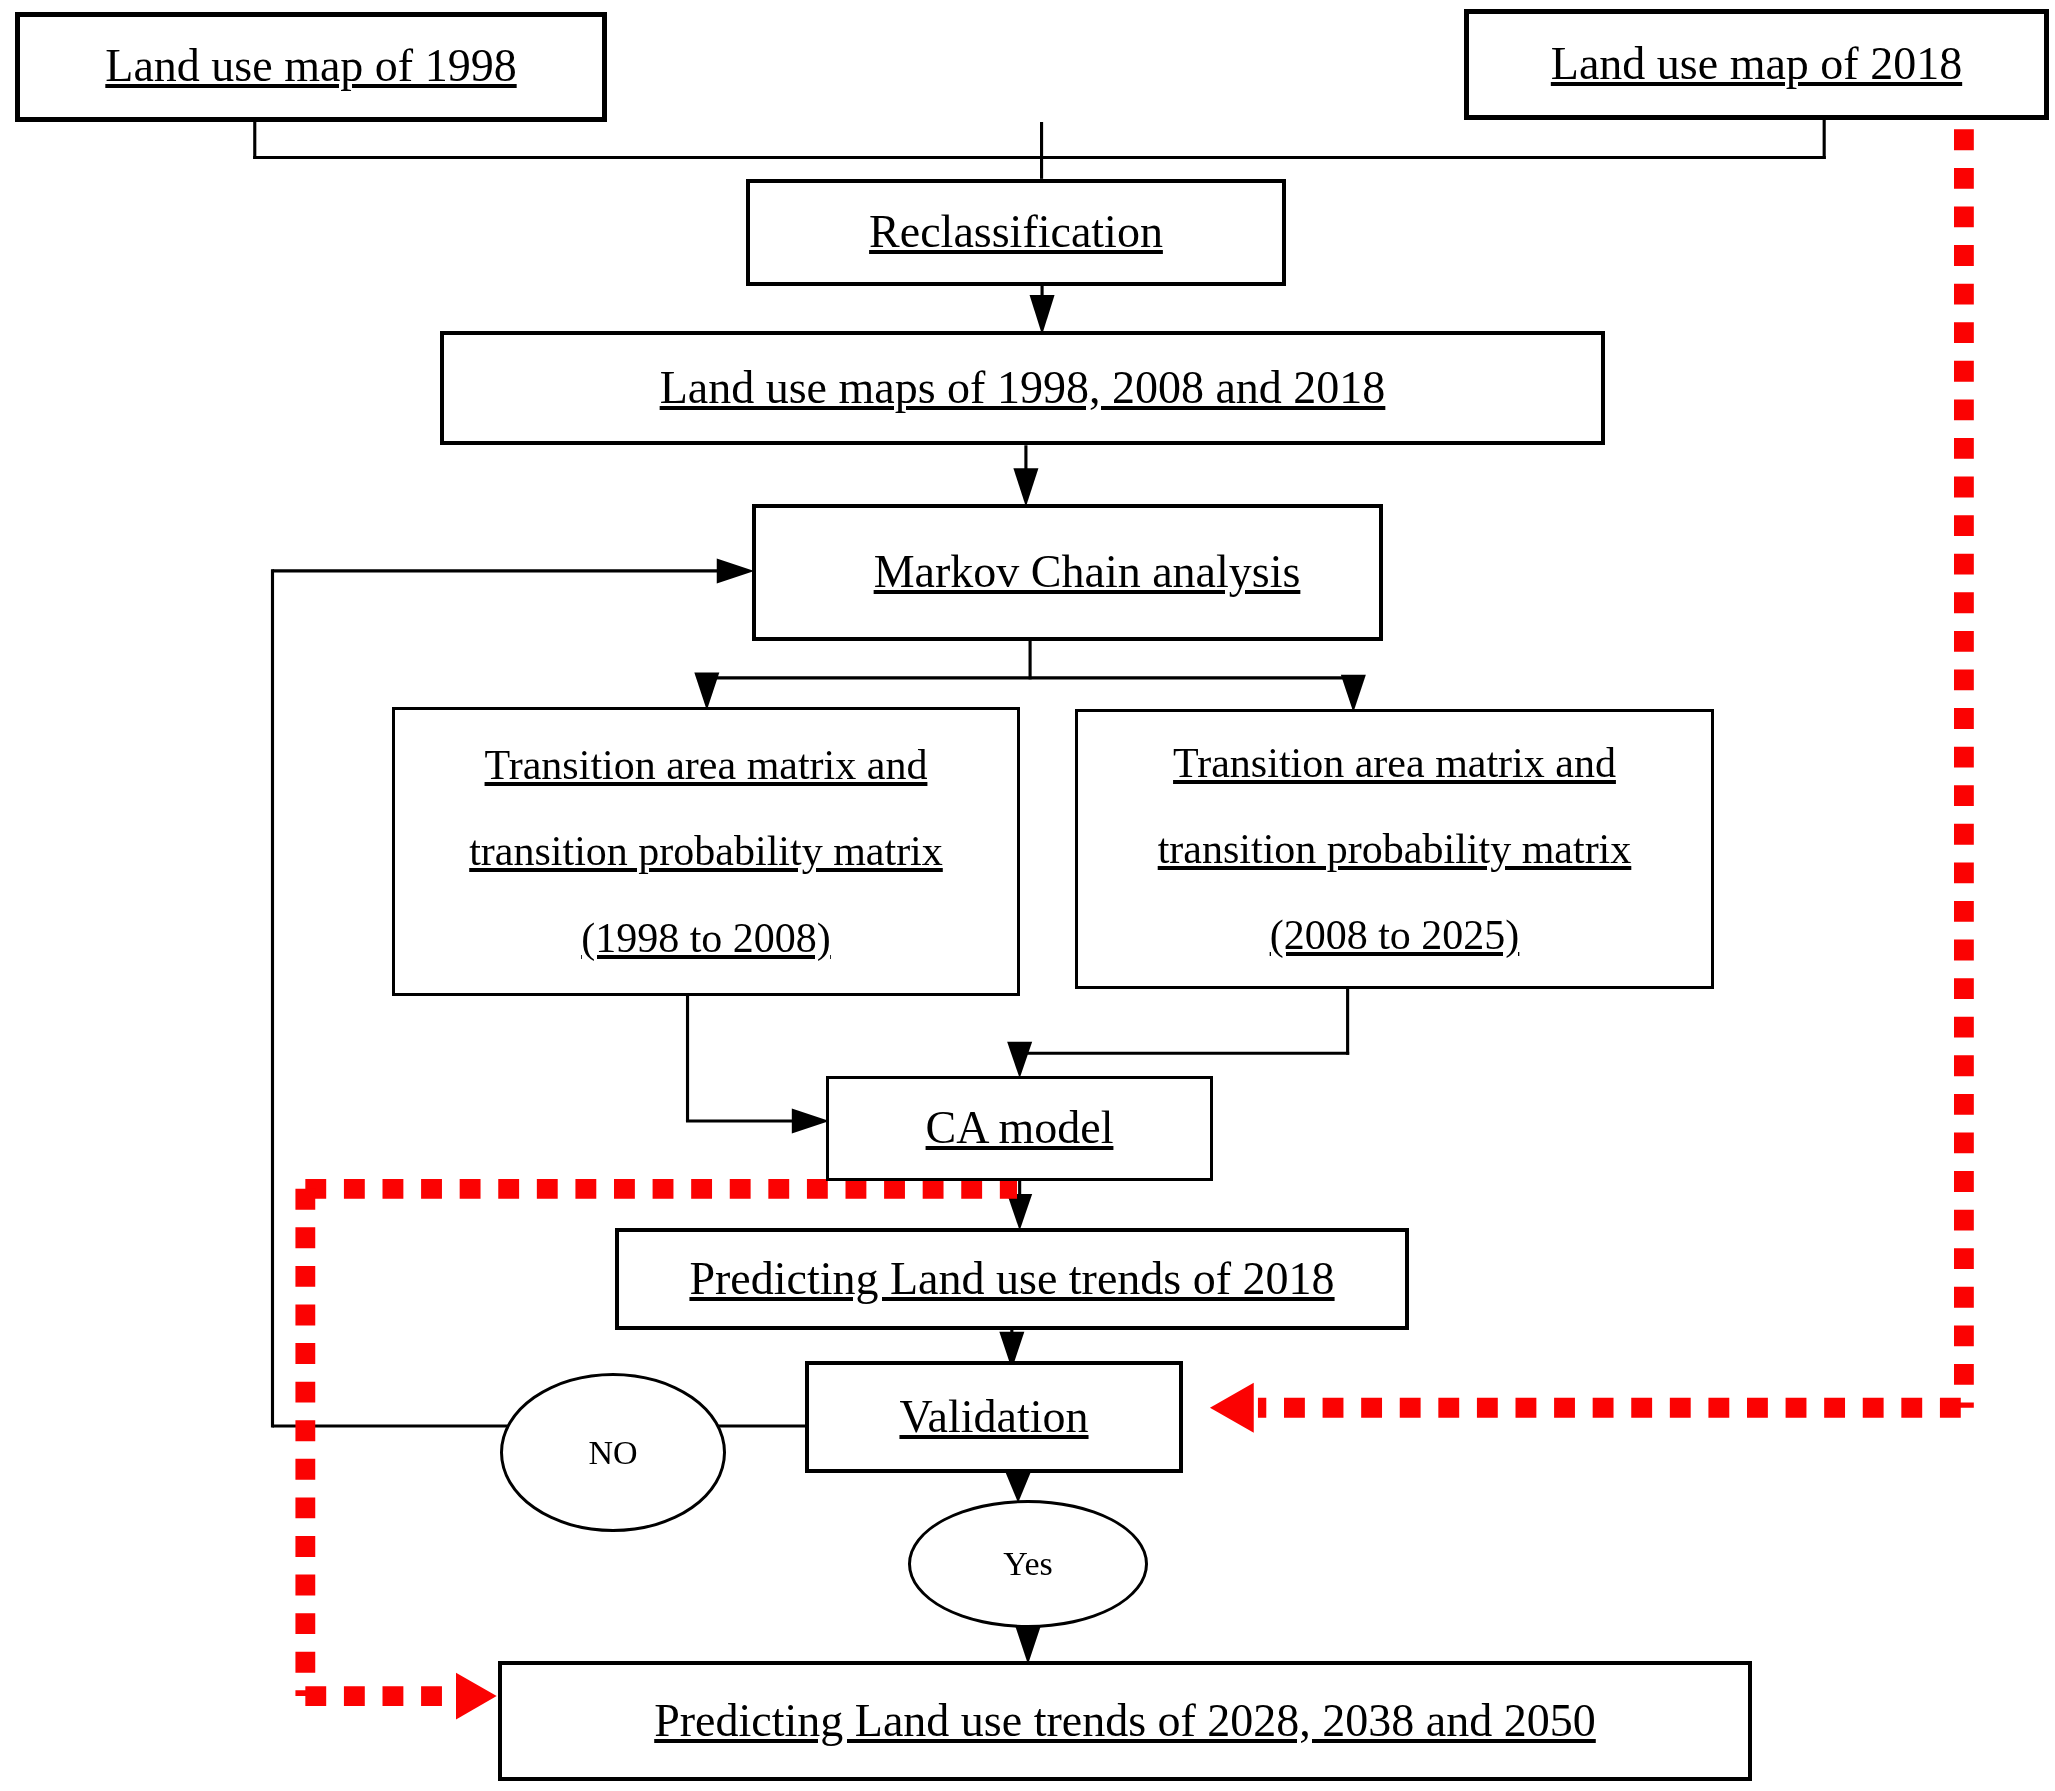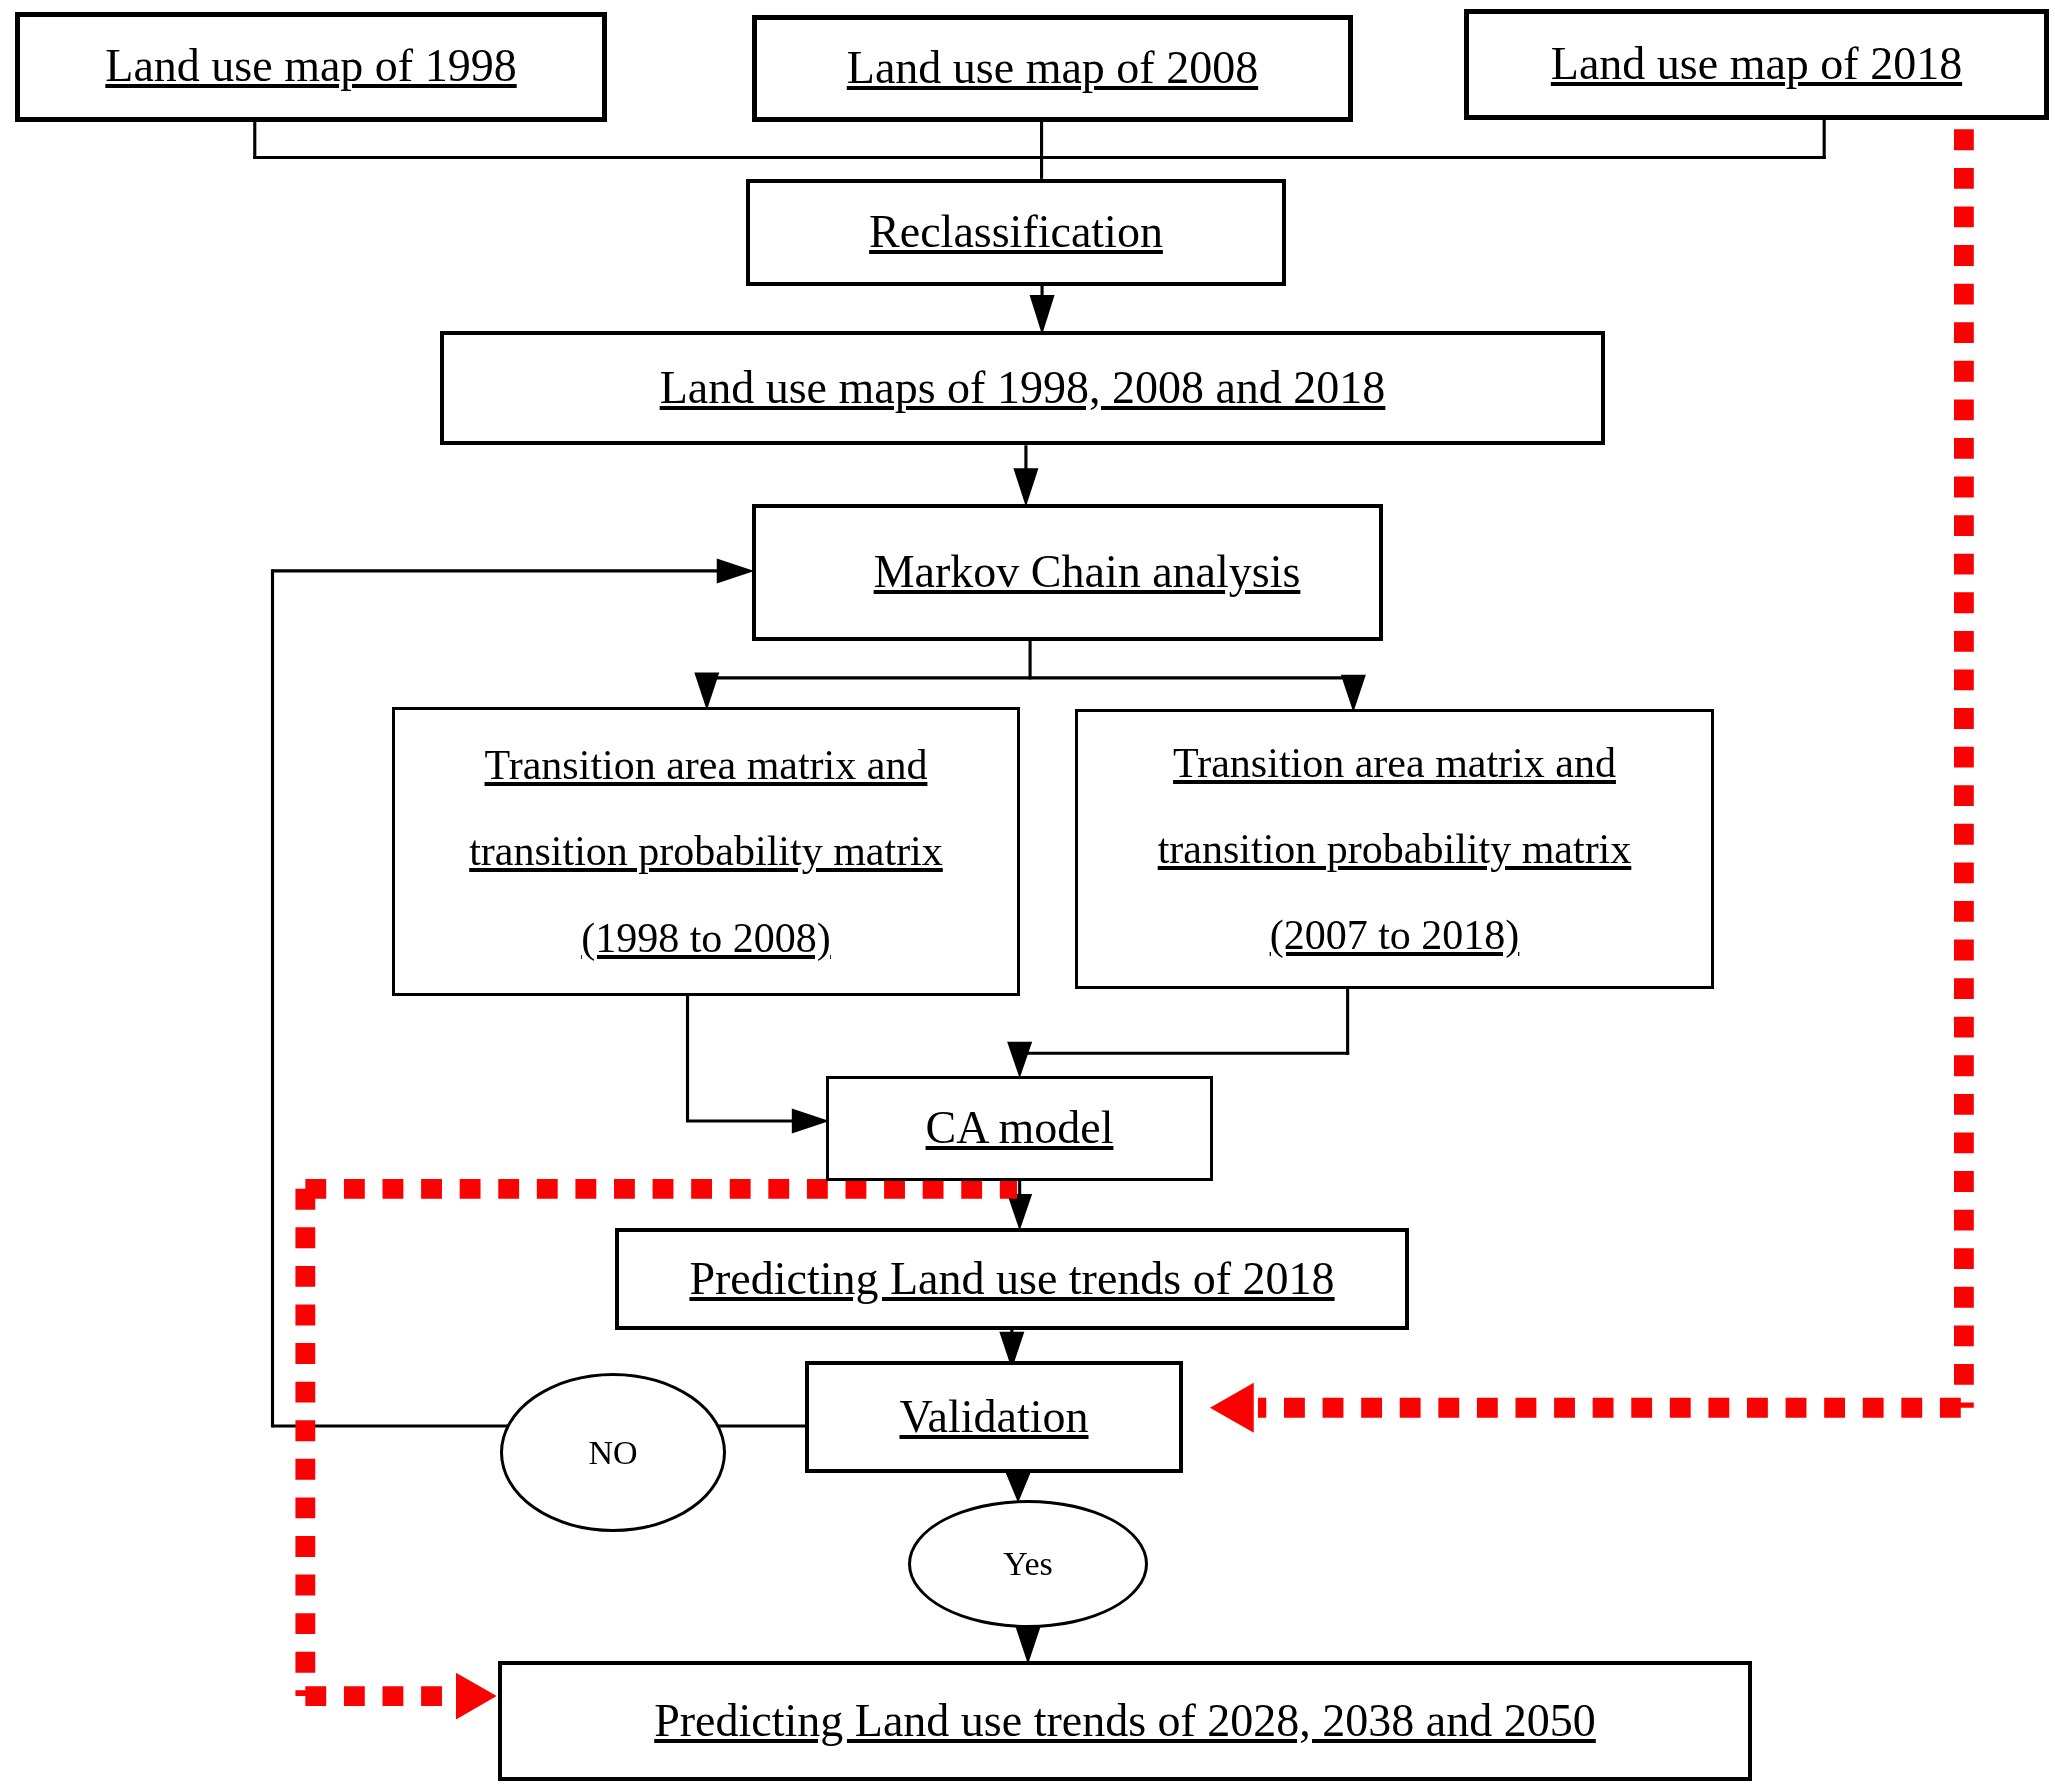--- a/index.html
+++ b/index.html
@@ -81,40 +81,39 @@
     <g>
       <line class="red" x1="585" y1="2280" x2="1950" y2="2280"></line>
       <line class="red" x1="585" y1="2280" x2="585" y2="3253"></line>
       <line class="red" x1="585" y1="3253" x2="870" y2="3253"></line>
       <polygon class="red" points="952,3253 874,3208 874,3298"></polygon>
     </g>
   </svg>
 
   <div class="node" style="left:15px;top:11.5px;width:592px;height:110px;border-width:5.2px;">Land use map of 1998</div>
 
-  <div class="node" style="left:752px;top:14.6px;width:601px;height:107px;border-width:5.2px;">Land use map of 2008</div>
 
   <div class="node" style="left:1464px;top:9.4px;width:585px;height:111px;border-width:5.2px;">Land use map of 2018</div>
 
   <div class="node" style="left:746px;top:179px;width:540px;height:107px;border-width:4.2px;">Reclassification</div>
 
   <div class="node" style="left:440px;top:331px;width:1165px;height:114px;border-width:4.7px;">Land use maps of 1998, 2008 and 2018</div>
 
   <div class="node" style="left:752px;top:504px;width:631px;height:137px;border-width:4.2px;padding-left:39px;">Markov Chain analysis</div>
 
   <div class="node trans" style="left:392px;top:707px;width:628px;height:289px;border-width:3.7px;">
     <span class="tline">Transition area matrix and</span>
     <span class="tline">transition probability matrix</span>
     <span class="tline">(1998 to 2008)</span>
   </div>
 
   <div class="node trans" style="left:1075px;top:709px;width:639px;height:280px;border-width:3.7px;">
     <span class="tline">Transition area matrix and</span>
     <span class="tline">transition probability matrix</span>
-    <span class="tline">(2007 to 2018)</span>
+    <span class="tline">(2008 to 2025)</span>
   </div>
 
   <div class="node" style="left:826px;top:1076px;width:387px;height:105px;border-width:3.7px;">CA model</div>
 
   <div class="node" style="left:615px;top:1228px;width:794px;height:102px;border-width:4.2px;">Predicting Land use trends of 2018</div>
 
   <div class="node" style="left:805px;top:1361px;width:378px;height:112px;border-width:4.2px;">Validation</div>
 
   <div class="ellipse" style="left:500px;top:1373px;width:226px;height:159px;">NO</div>
 

